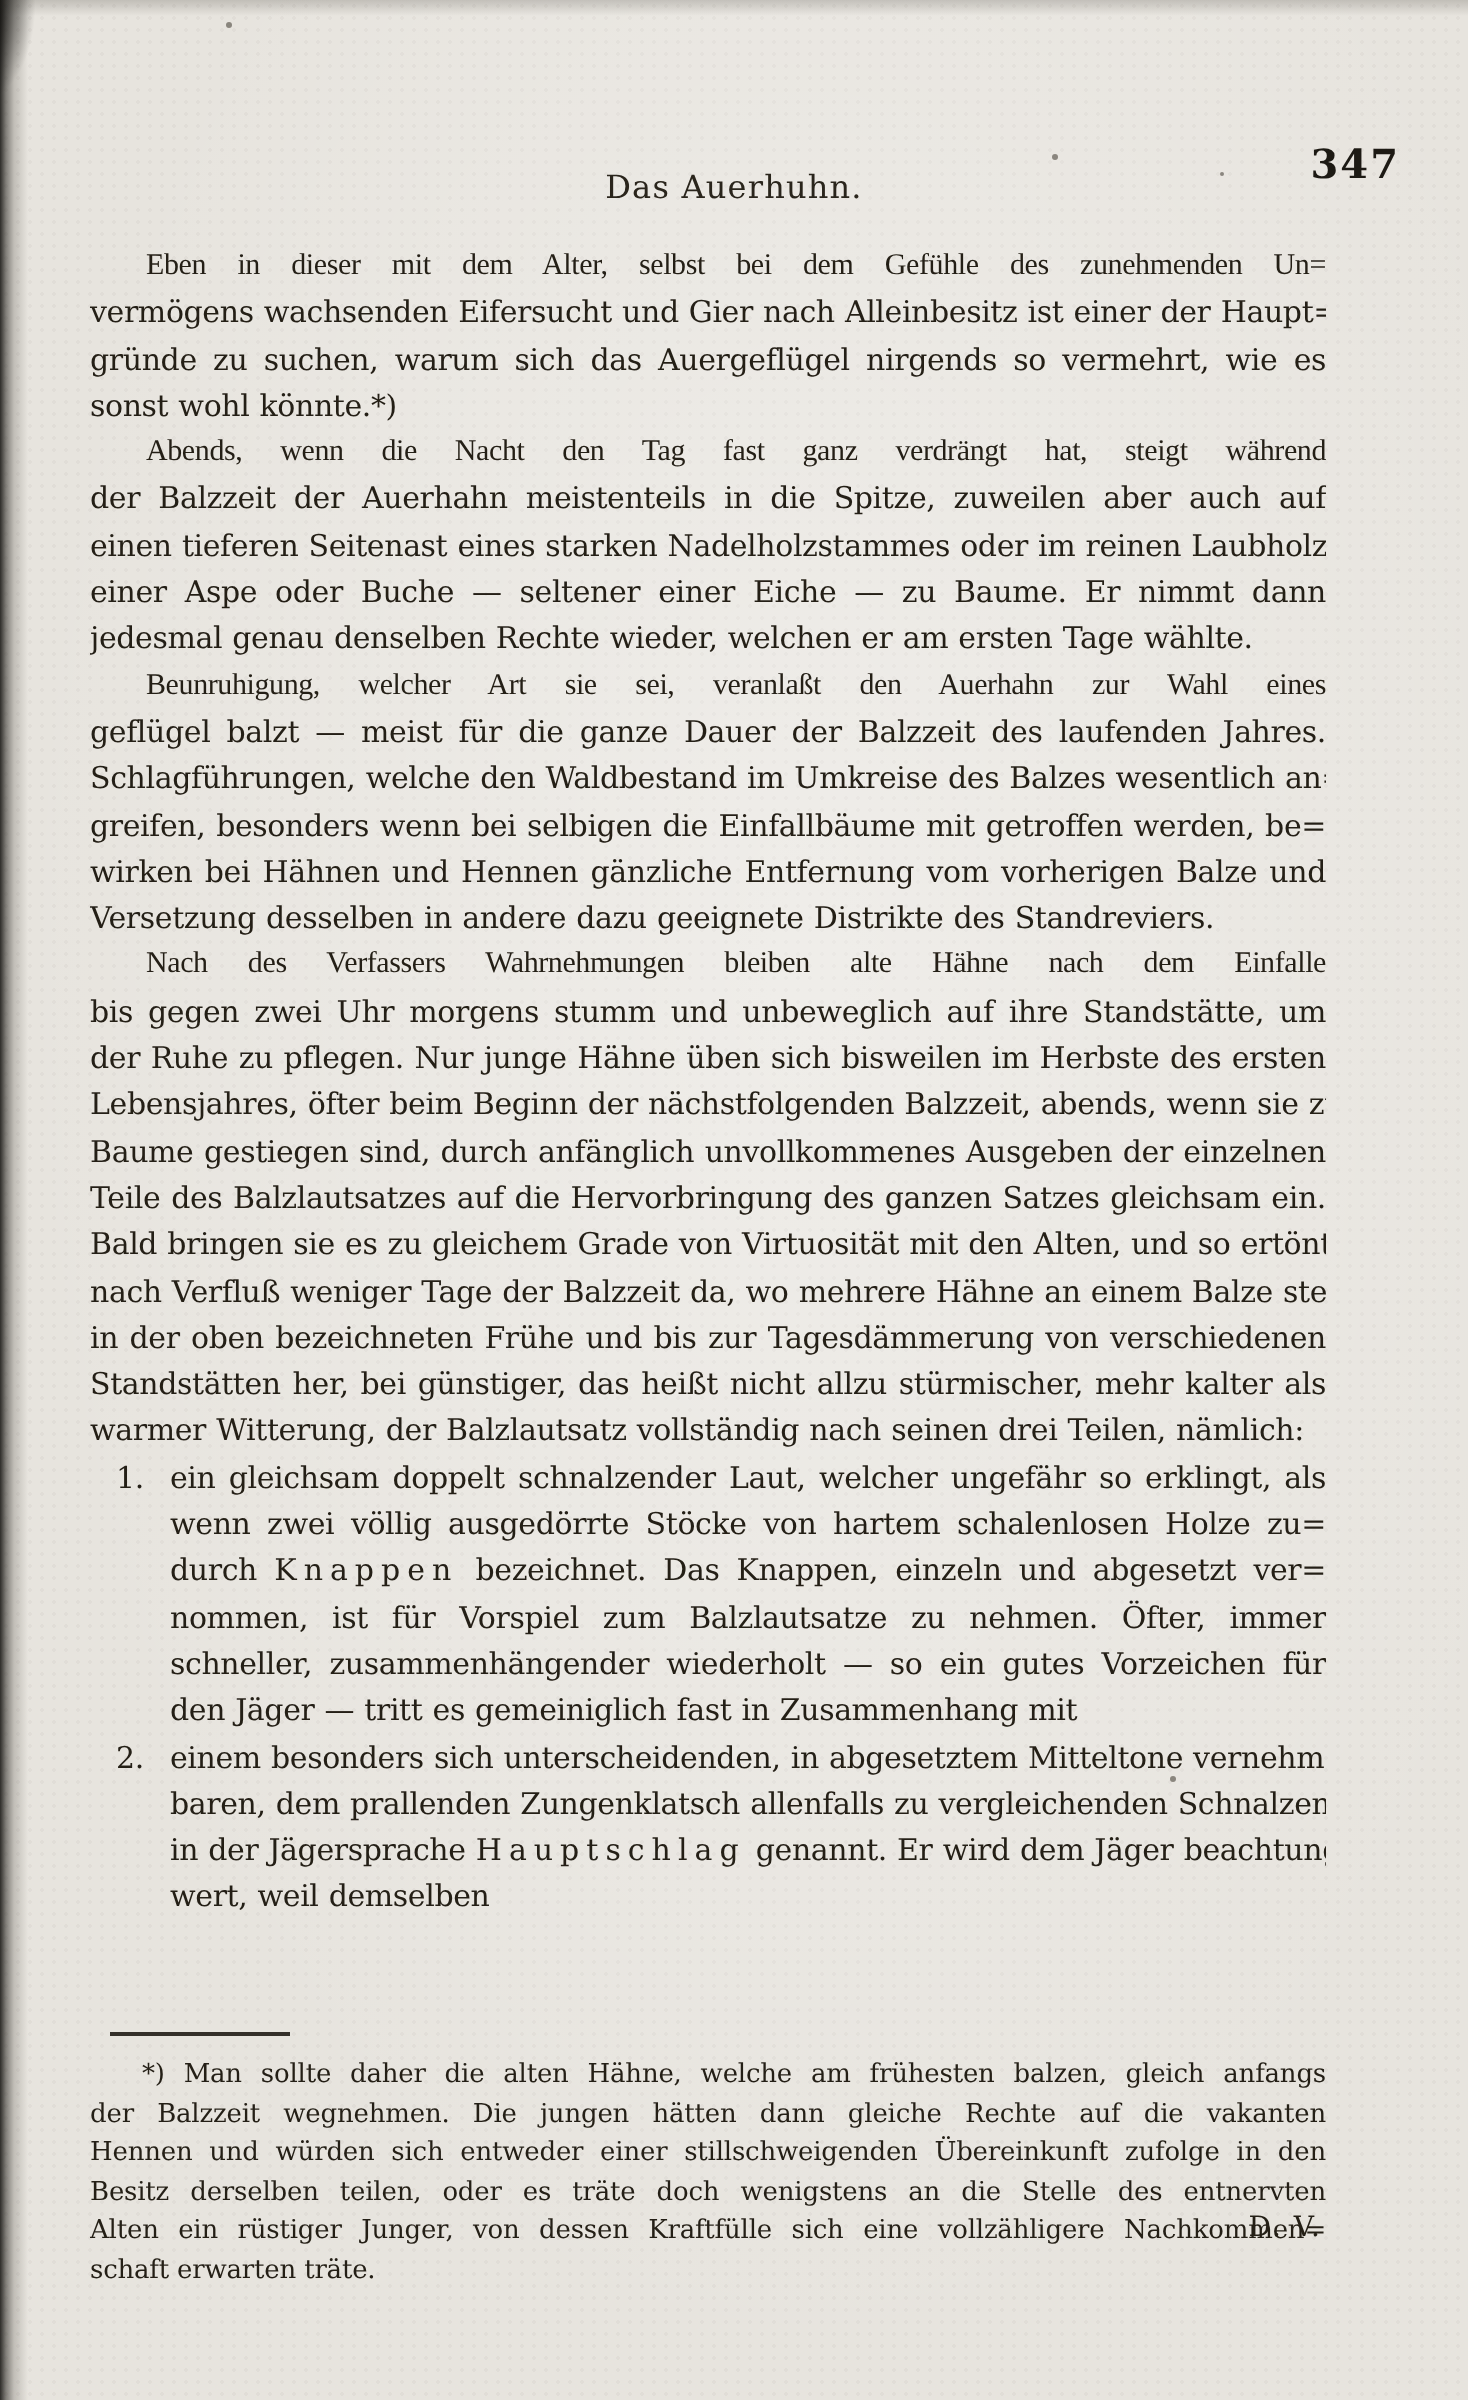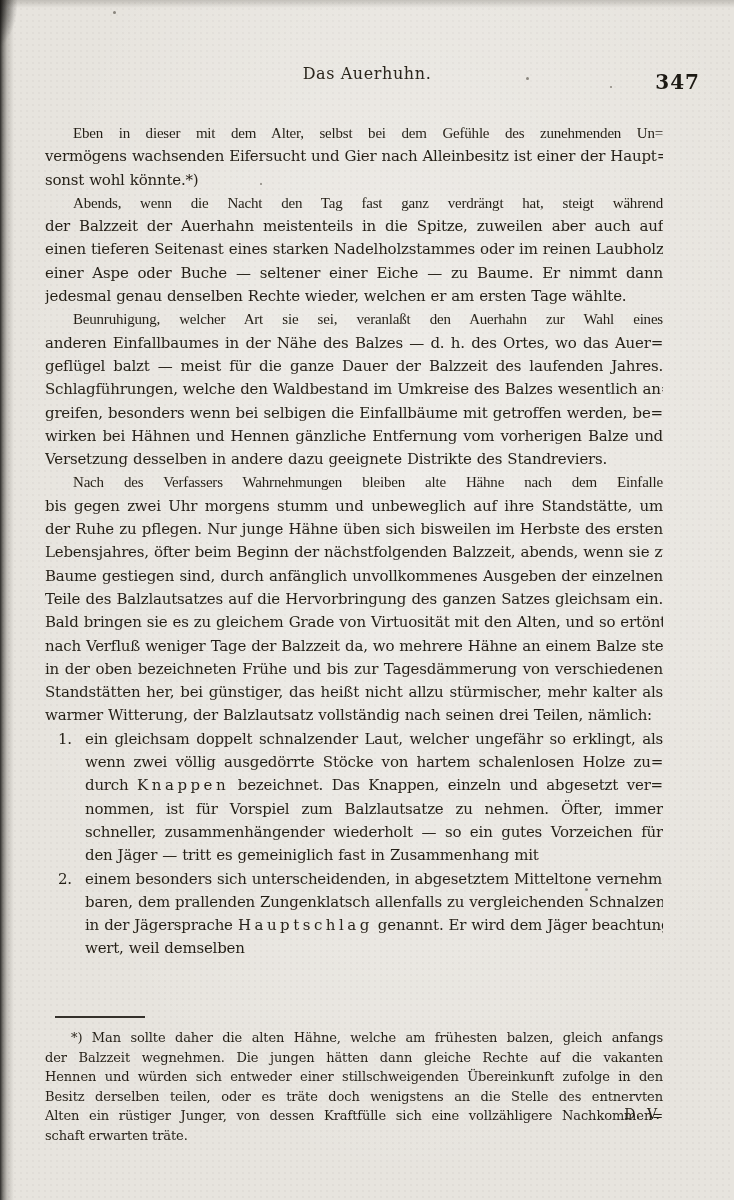--- a/index.html
+++ b/index.html
@@ -33,21 +33,21 @@
   }
   .corner-blob {
     position: absolute; left: -8px; top: -10px; width: 26px; height: 60px;
     background: radial-gradient(ellipse at 0% 20%, rgba(15,14,12,0.95), rgba(0,0,0,0) 70%);
     pointer-events: none;
   }
   .speck { position: absolute; background: rgba(60,55,45,0.55); border-radius: 50%; }
 
   
   .header-title {
-    position: absolute; left: 0; top: 64px; width: 734px;
+    position: absolute; left: 0; top: 84px; width: 734px;
     text-align: center; font-size: 16px; letter-spacing: 0.6px; color: #2a251c;
   }
   .page-number {
     position: absolute; top: 70px; right: 34px;
     font-size: 20px; font-weight: bold; letter-spacing: 1px; color: #1d1a14;
   }
 
   
   .body-text {
     position: absolute; left: 45px; top: 122px; width: 618px;
@@ -94,32 +94,32 @@
   <div class="speck" style="left:260px; top:183px; width:2px; height:2px;"></div>
   <div class="speck" style="left:585px; top:888px; width:3px; height:3px;"></div>
 
   <div class="header-title">Das Auerhuhn.</div>
   <div class="page-number">347</div>
 
   <div class="body-text">
     <div class="para">
         <div class="line">Eben in dieser mit dem Alter, selbst bei dem Gefühle des zunehmenden Un=</div>
         <div class="line">vermögens wachsenden Eifersucht und Gier nach Alleinbesitz ist einer der Haupt=</div>
+        <div class="line">gründe zu suchen, warum sich das Auergeflügel nirgends so vermehrt, wie es</div>
         <div class="line natural">sonst wohl könnte.*)</div>
       </div>
     <div class="para">
         <div class="line">Abends, wenn die Nacht den Tag fast ganz verdrängt hat, steigt während</div>
         <div class="line">der Balzzeit der Auerhahn meistenteils in die Spitze, zuweilen aber auch auf</div>
         <div class="line">einen tieferen Seitenast eines starken Nadelholzstammes oder im reinen Laubholze</div>
         <div class="line">einer Aspe oder Buche — seltener einer Eiche — zu Baume. Er nimmt dann</div>
         <div class="line natural">jedesmal genau denselben Rechte wieder, welchen er am ersten Tage wählte.</div>
       </div>
     <div class="para">
         <div class="line">Beunruhigung, welcher Art sie sei, veranlaßt den Auerhahn zur Wahl eines</div>
-        <div class="line">anderen Einfallbaumes in der Nähe des Balzes — d. h. des Ortes, wo das Auer=</div>
         <div class="line">geflügel balzt — meist für die ganze Dauer der Balzzeit des laufenden Jahres.</div>
         <div class="line">Schlagführungen, welche den Waldbestand im Umkreise des Balzes wesentlich an=</div>
         <div class="line">greifen, besonders wenn bei selbigen die Einfallbäume mit getroffen werden, be=</div>
         <div class="line">wirken bei Hähnen und Hennen gänzliche Entfernung vom vorherigen Balze und</div>
         <div class="line natural">Versetzung desselben in andere dazu geeignete Distrikte des Standreviers.</div>
       </div>
     <div class="para">
         <div class="line">Nach des Verfassers Wahrnehmungen bleiben alte Hähne nach dem Einfalle</div>
         <div class="line">bis gegen zwei Uhr morgens stumm und unbeweglich auf ihre Standstätte, um</div>
         <div class="line">der Ruhe zu pflegen. Nur junge Hähne üben sich bisweilen im Herbste des ersten</div>

